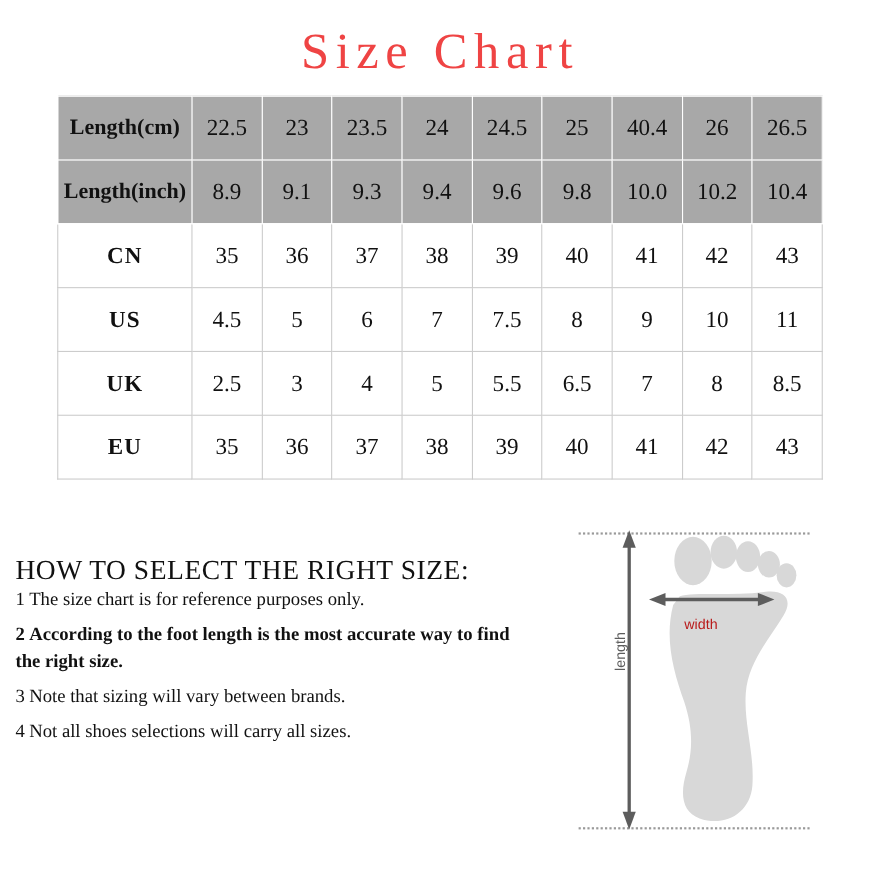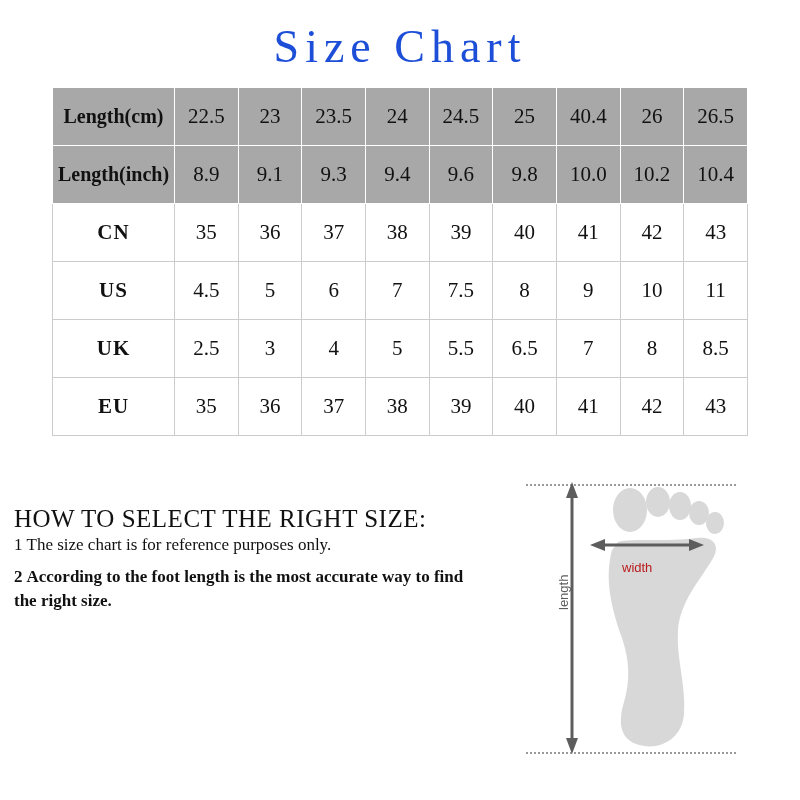--- a/index.html
+++ b/index.html
@@ -15,21 +15,21 @@
     overflow: hidden;
     position: relative;
   }
 
   #page-title {
     text-align: center;
     font-family: "Liberation Serif", serif;
     font-size: 46px;
     letter-spacing: 6px;
     font-weight: 400;
-    color: #1d4ed8;
+    color: #ef4444;
     margin: 22px 0 14px 0;
     line-height: 1.1;
   }
 
   .table-wrap {
     padding: 0 10px;
   }
 
   table.size-table {
     width: 696px;
@@ -251,20 +251,26 @@
 
   <div class="howto">
     <div class="howto-title">HOW TO SELECT THE RIGHT SIZE:</div>
 
     <div class="howto-line">
       <span class="num">1</span><span>The size chart is for reference purposes only.</span>
     </div>
     <div class="howto-line bold">
       <span class="num">2</span><span>According to the foot length is the most accurate way to find the right size.</span>
     </div>
+    <div class="howto-line">
+      <span class="num">3</span><span>Note that sizing will vary between brands.</span>
+    </div>
+    <div class="howto-line">
+      <span class="num">4</span><span>Not all shoes selections will carry all sizes.</span>
+    </div>
   </div>
 
   <div class="diagram">
     <div class="dotted-top"></div>
     <div class="dotted-bottom"></div>
 
     <svg class="foot-svg" width="290" height="320" viewBox="0 0 290 320">
 
       <ellipse cx="130" cy="40" rx="17" ry="22" fill="#d8d8d8"></ellipse>
       <ellipse cx="158" cy="32" rx="12" ry="15" fill="#d8d8d8"></ellipse>

